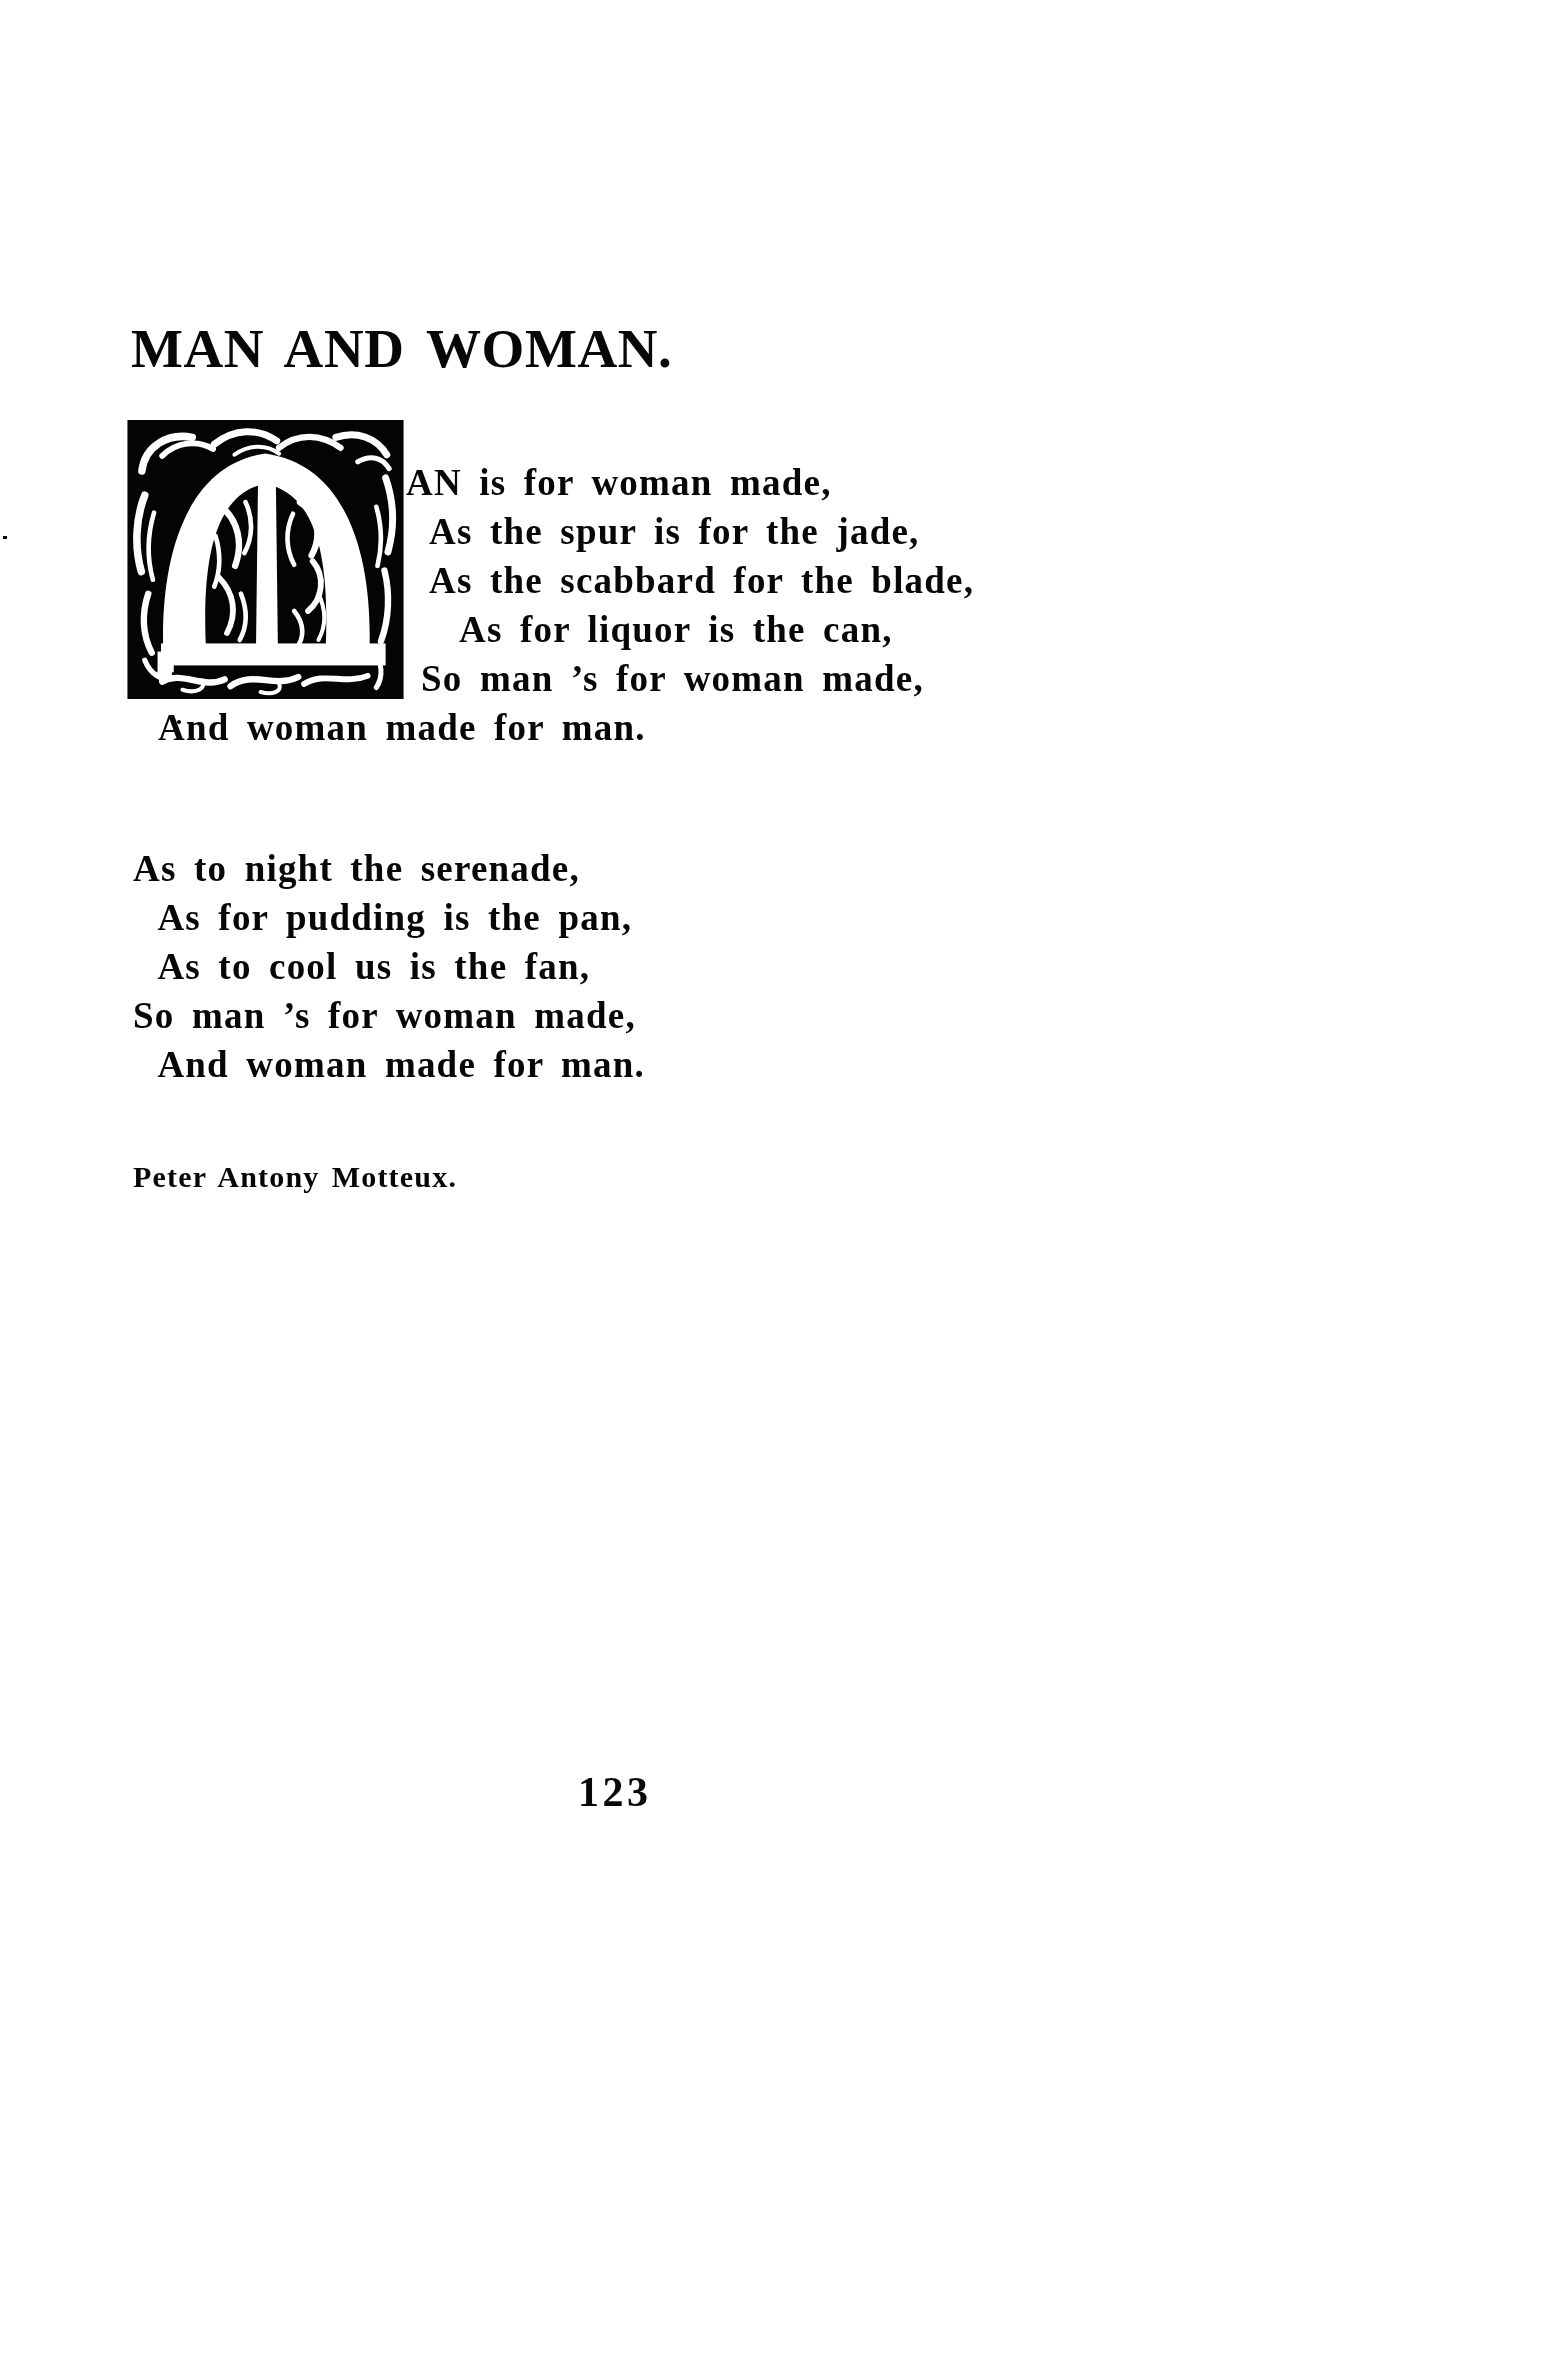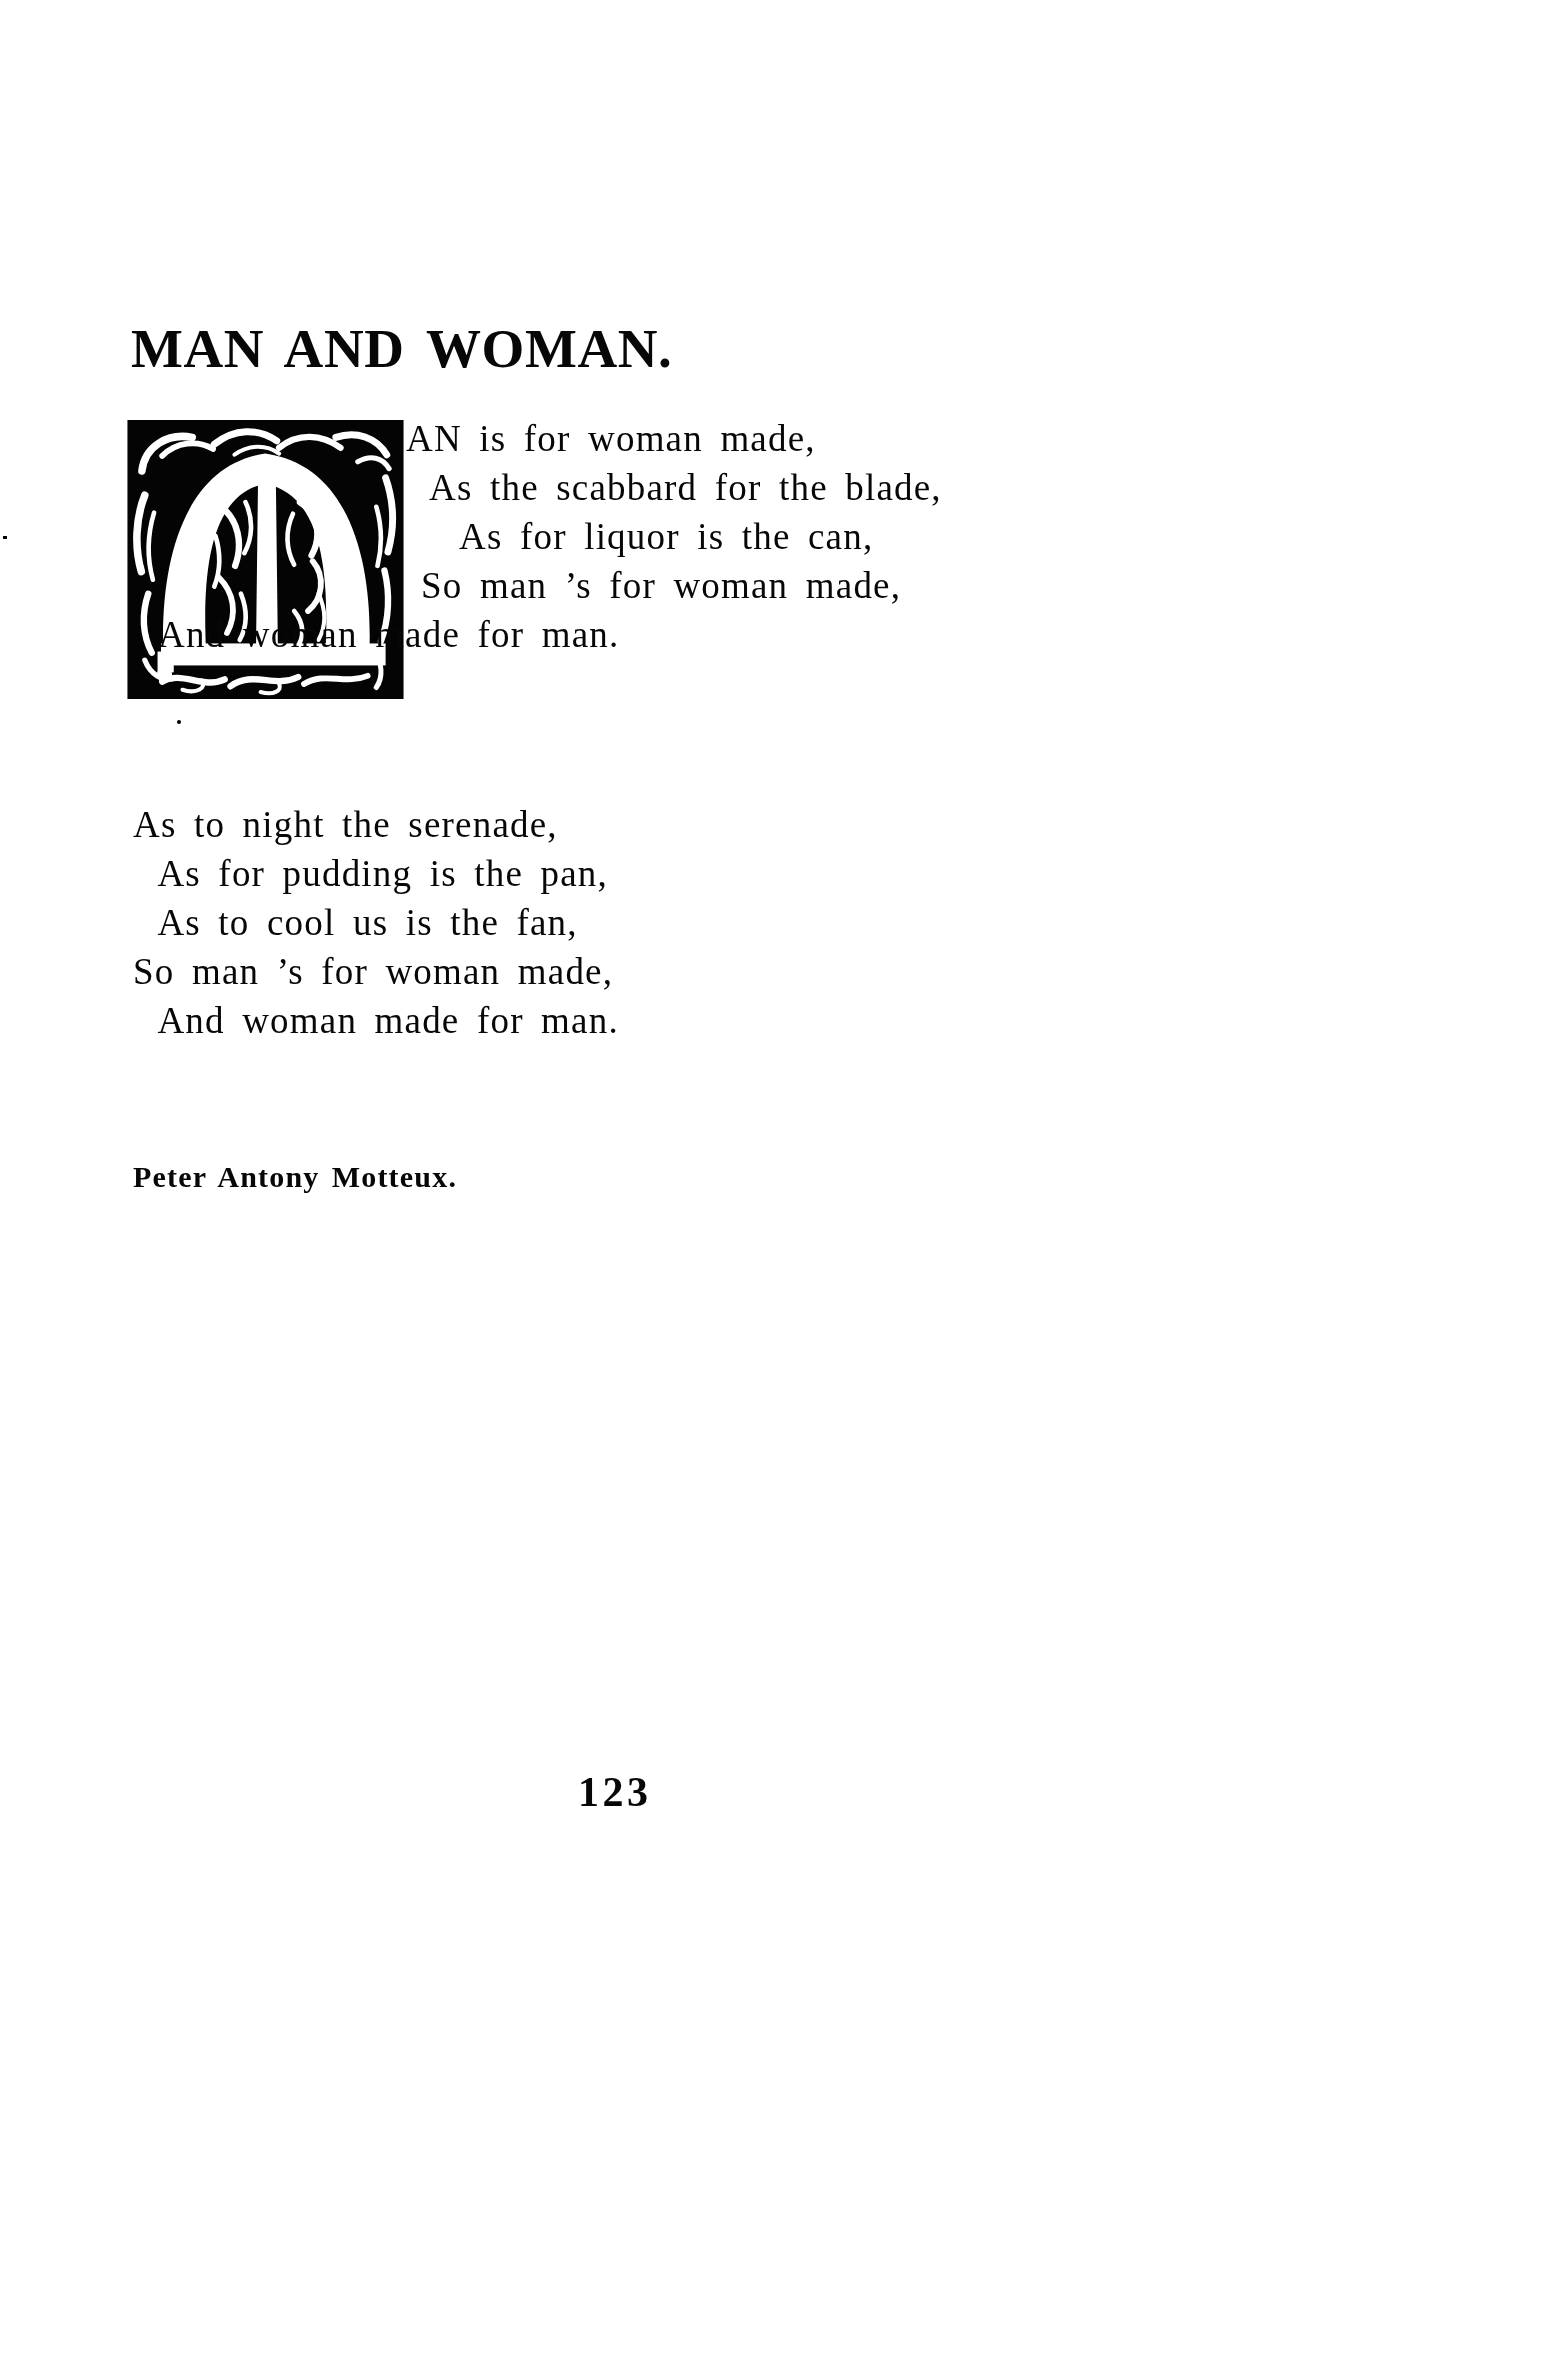--- a/index.html
+++ b/index.html
@@ -37,25 +37,26 @@
     top: 420px;
     width: 277px;
     height: 279px;
   }
   .drop-cap svg { display: block; width: 100%; height: 100%; }
 
   
   .stanza {
     position: absolute;
     font-size: 37px;
-    font-weight: 400;
+    font-weight: 700;
     line-height: 49px;
     letter-spacing: 1.2px;
     word-spacing: 7px;
     white-space: nowrap;
+    margin-top: 44px;
   }
   .stanza-1 { left: 406px; top: 414px; }
   .stanza-2 { left: 133px; top: 800px; }
 
   .stanza .line { display: block; }
   .s1-l2 { margin-left: 45px; }
   .s1-l3 { margin-left: 23px; }
   .s1-l4 { margin-left: 23px; }
   .s1-l5 { margin-left: 53px; }
   .s1-l6 { margin-left: 15px; }
@@ -166,20 +167,21 @@
       <path fill="#ffffff" d="M62,402 C56,240 100,78 238,58 C382,78 424,240 418,402 L342,402 C350,246 330,128 238,110 C148,128 128,246 136,402 Z"></path>
       <path fill="#ffffff" d="M226,72 L256,72 L260,402 L222,402 Z"></path>
       <rect x="58" y="386" width="388" height="38" fill="#ffffff"></rect>
       <path fill="#ffffff" d="M52,400 L80,400 L80,436 L52,436 Z"></path>
       <circle cx="64" cy="440" r="13" fill="#ffffff"></circle>
     </svg>
   </div>
 
   <div class="stanza stanza-1">
     <span class="line s1-l1">AN is for woman made,</span>
+    <span class="line s1-l3">As the spur is for the jade,</span>
     <span class="line s1-l4">As the scabbard for the blade,</span>
     <span class="line s1-l5">As for liquor is the can,</span>
     <span class="line s1-l6">So man ’s for woman made,</span>
     <span class="line s1-l7">And woman made for man.</span>
   </div>
 
   <div class="stanza stanza-2">
     <span class="line s2-l2">As to night the serenade,</span>
     <span class="line s2-l3">As for pudding is the pan,</span>
     <span class="line s2-l4">As to cool us is the fan,</span>

